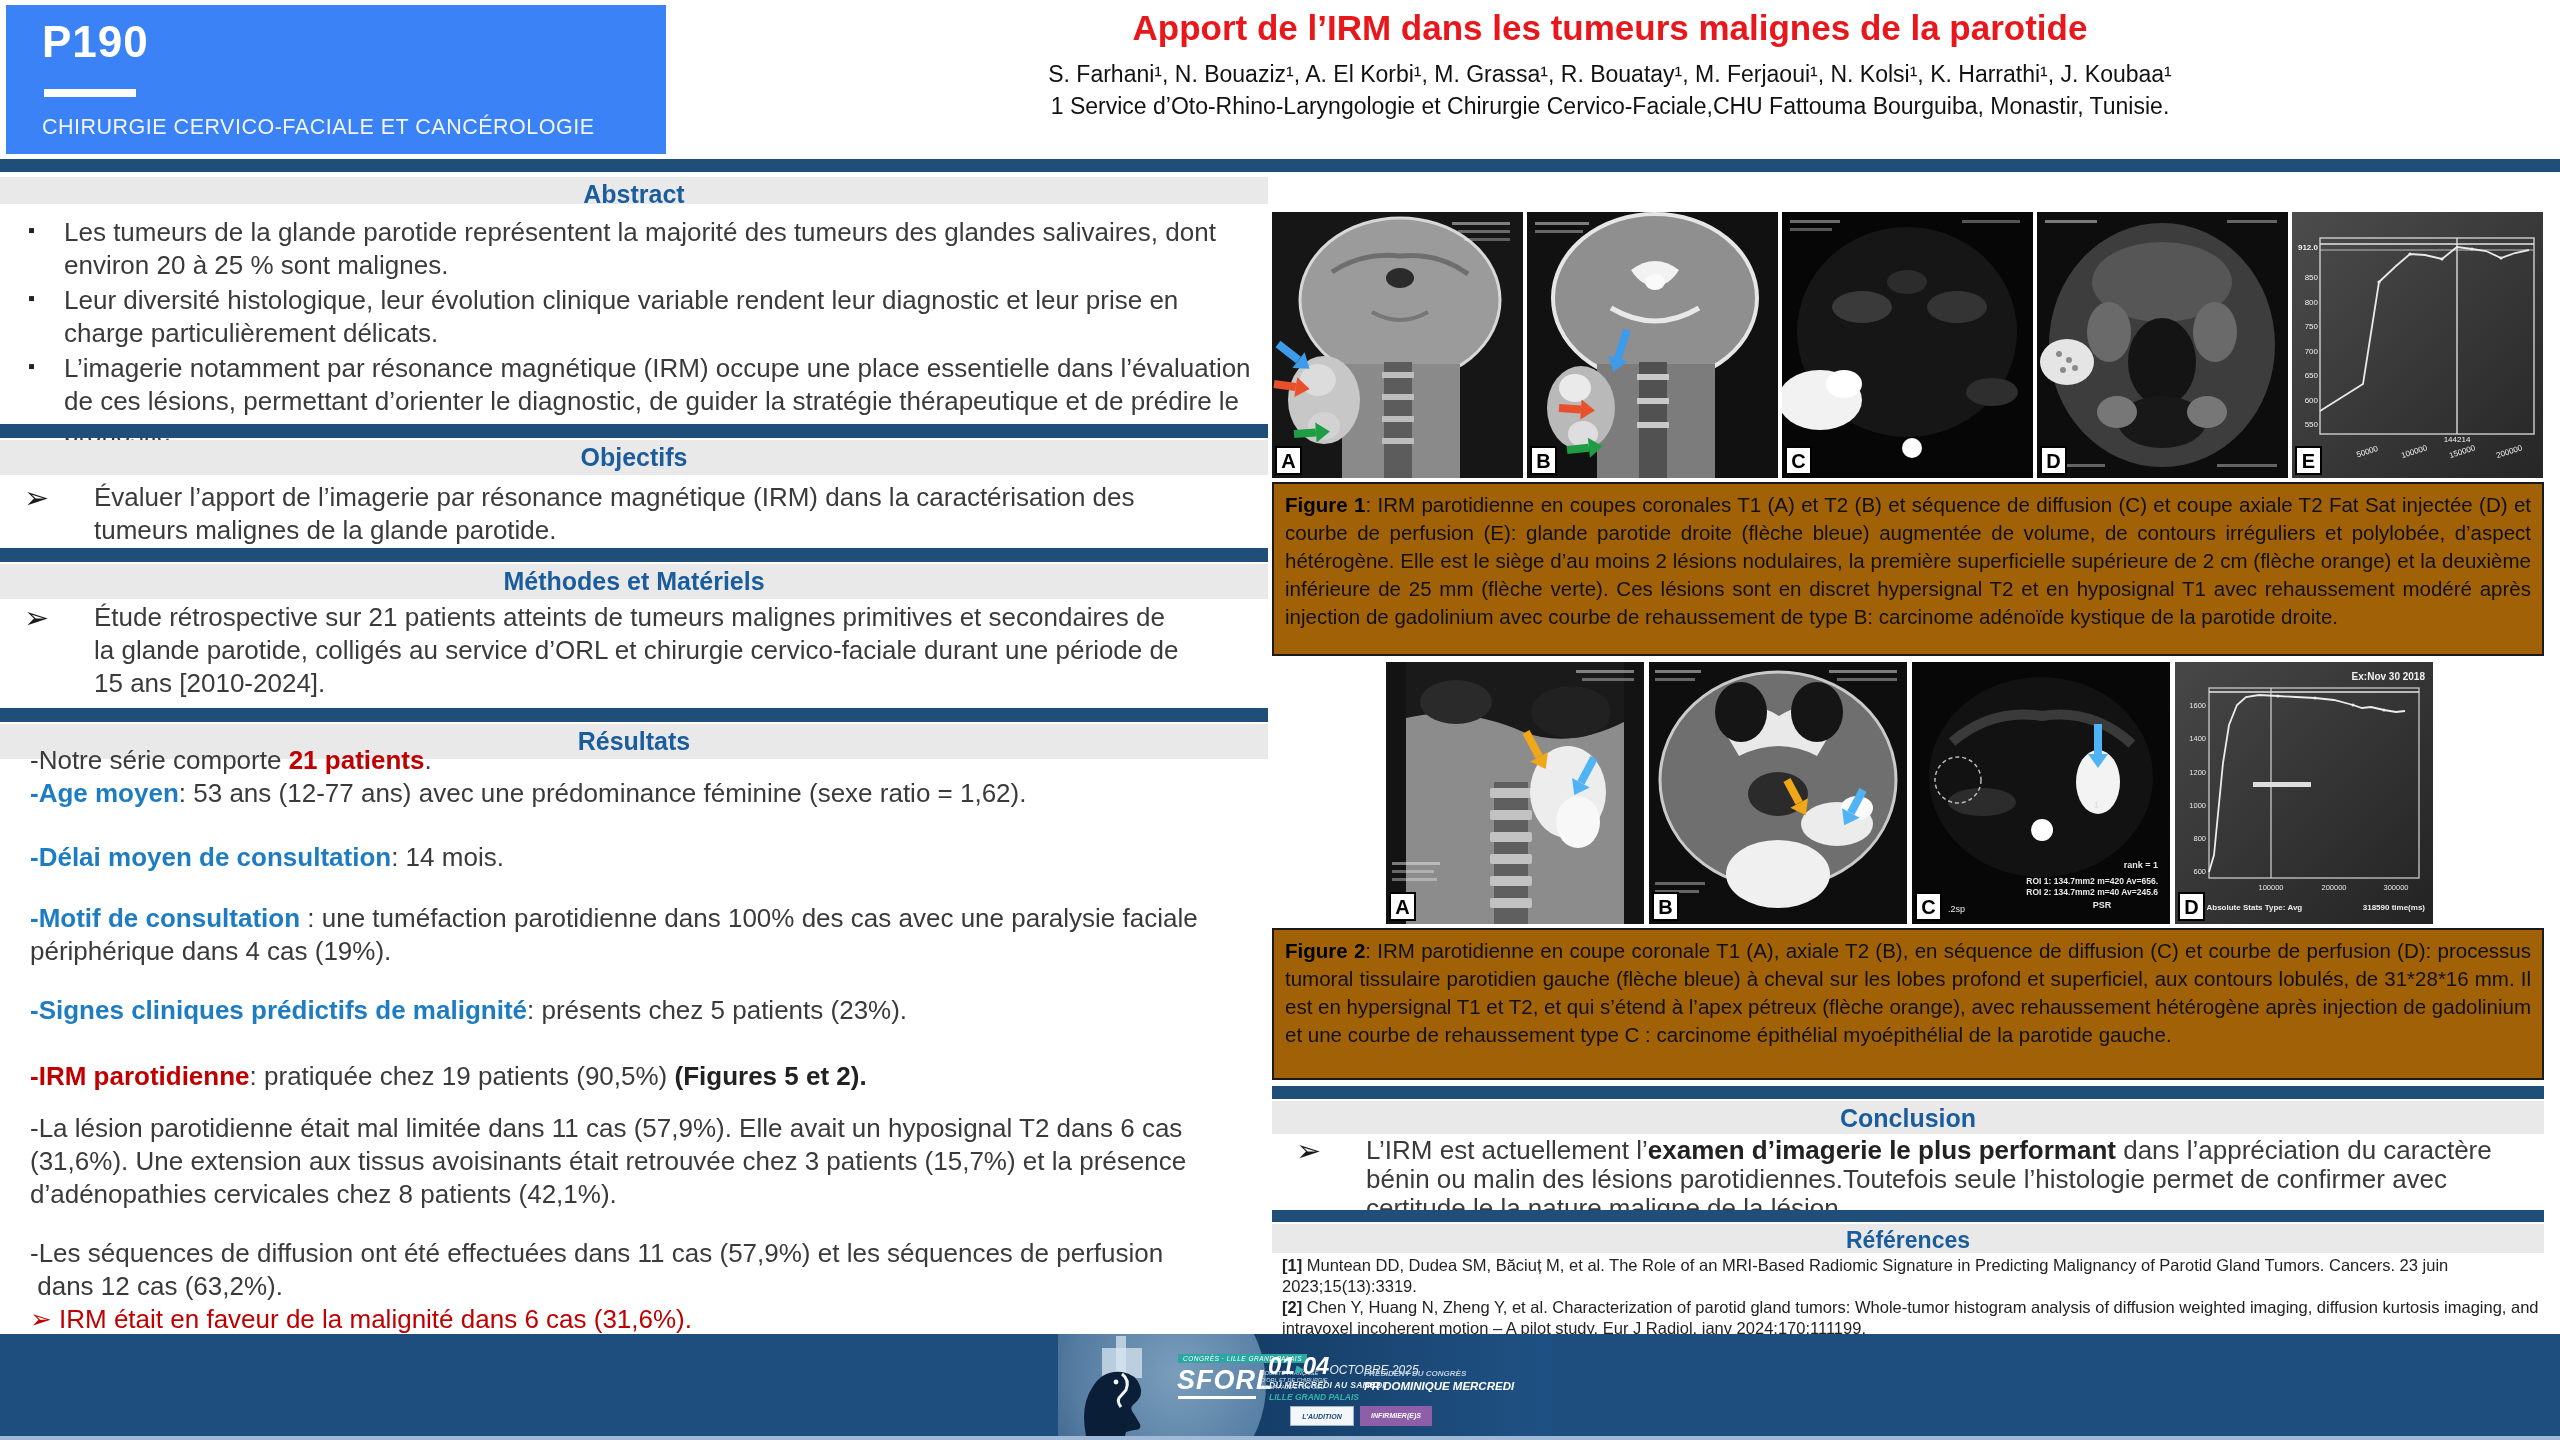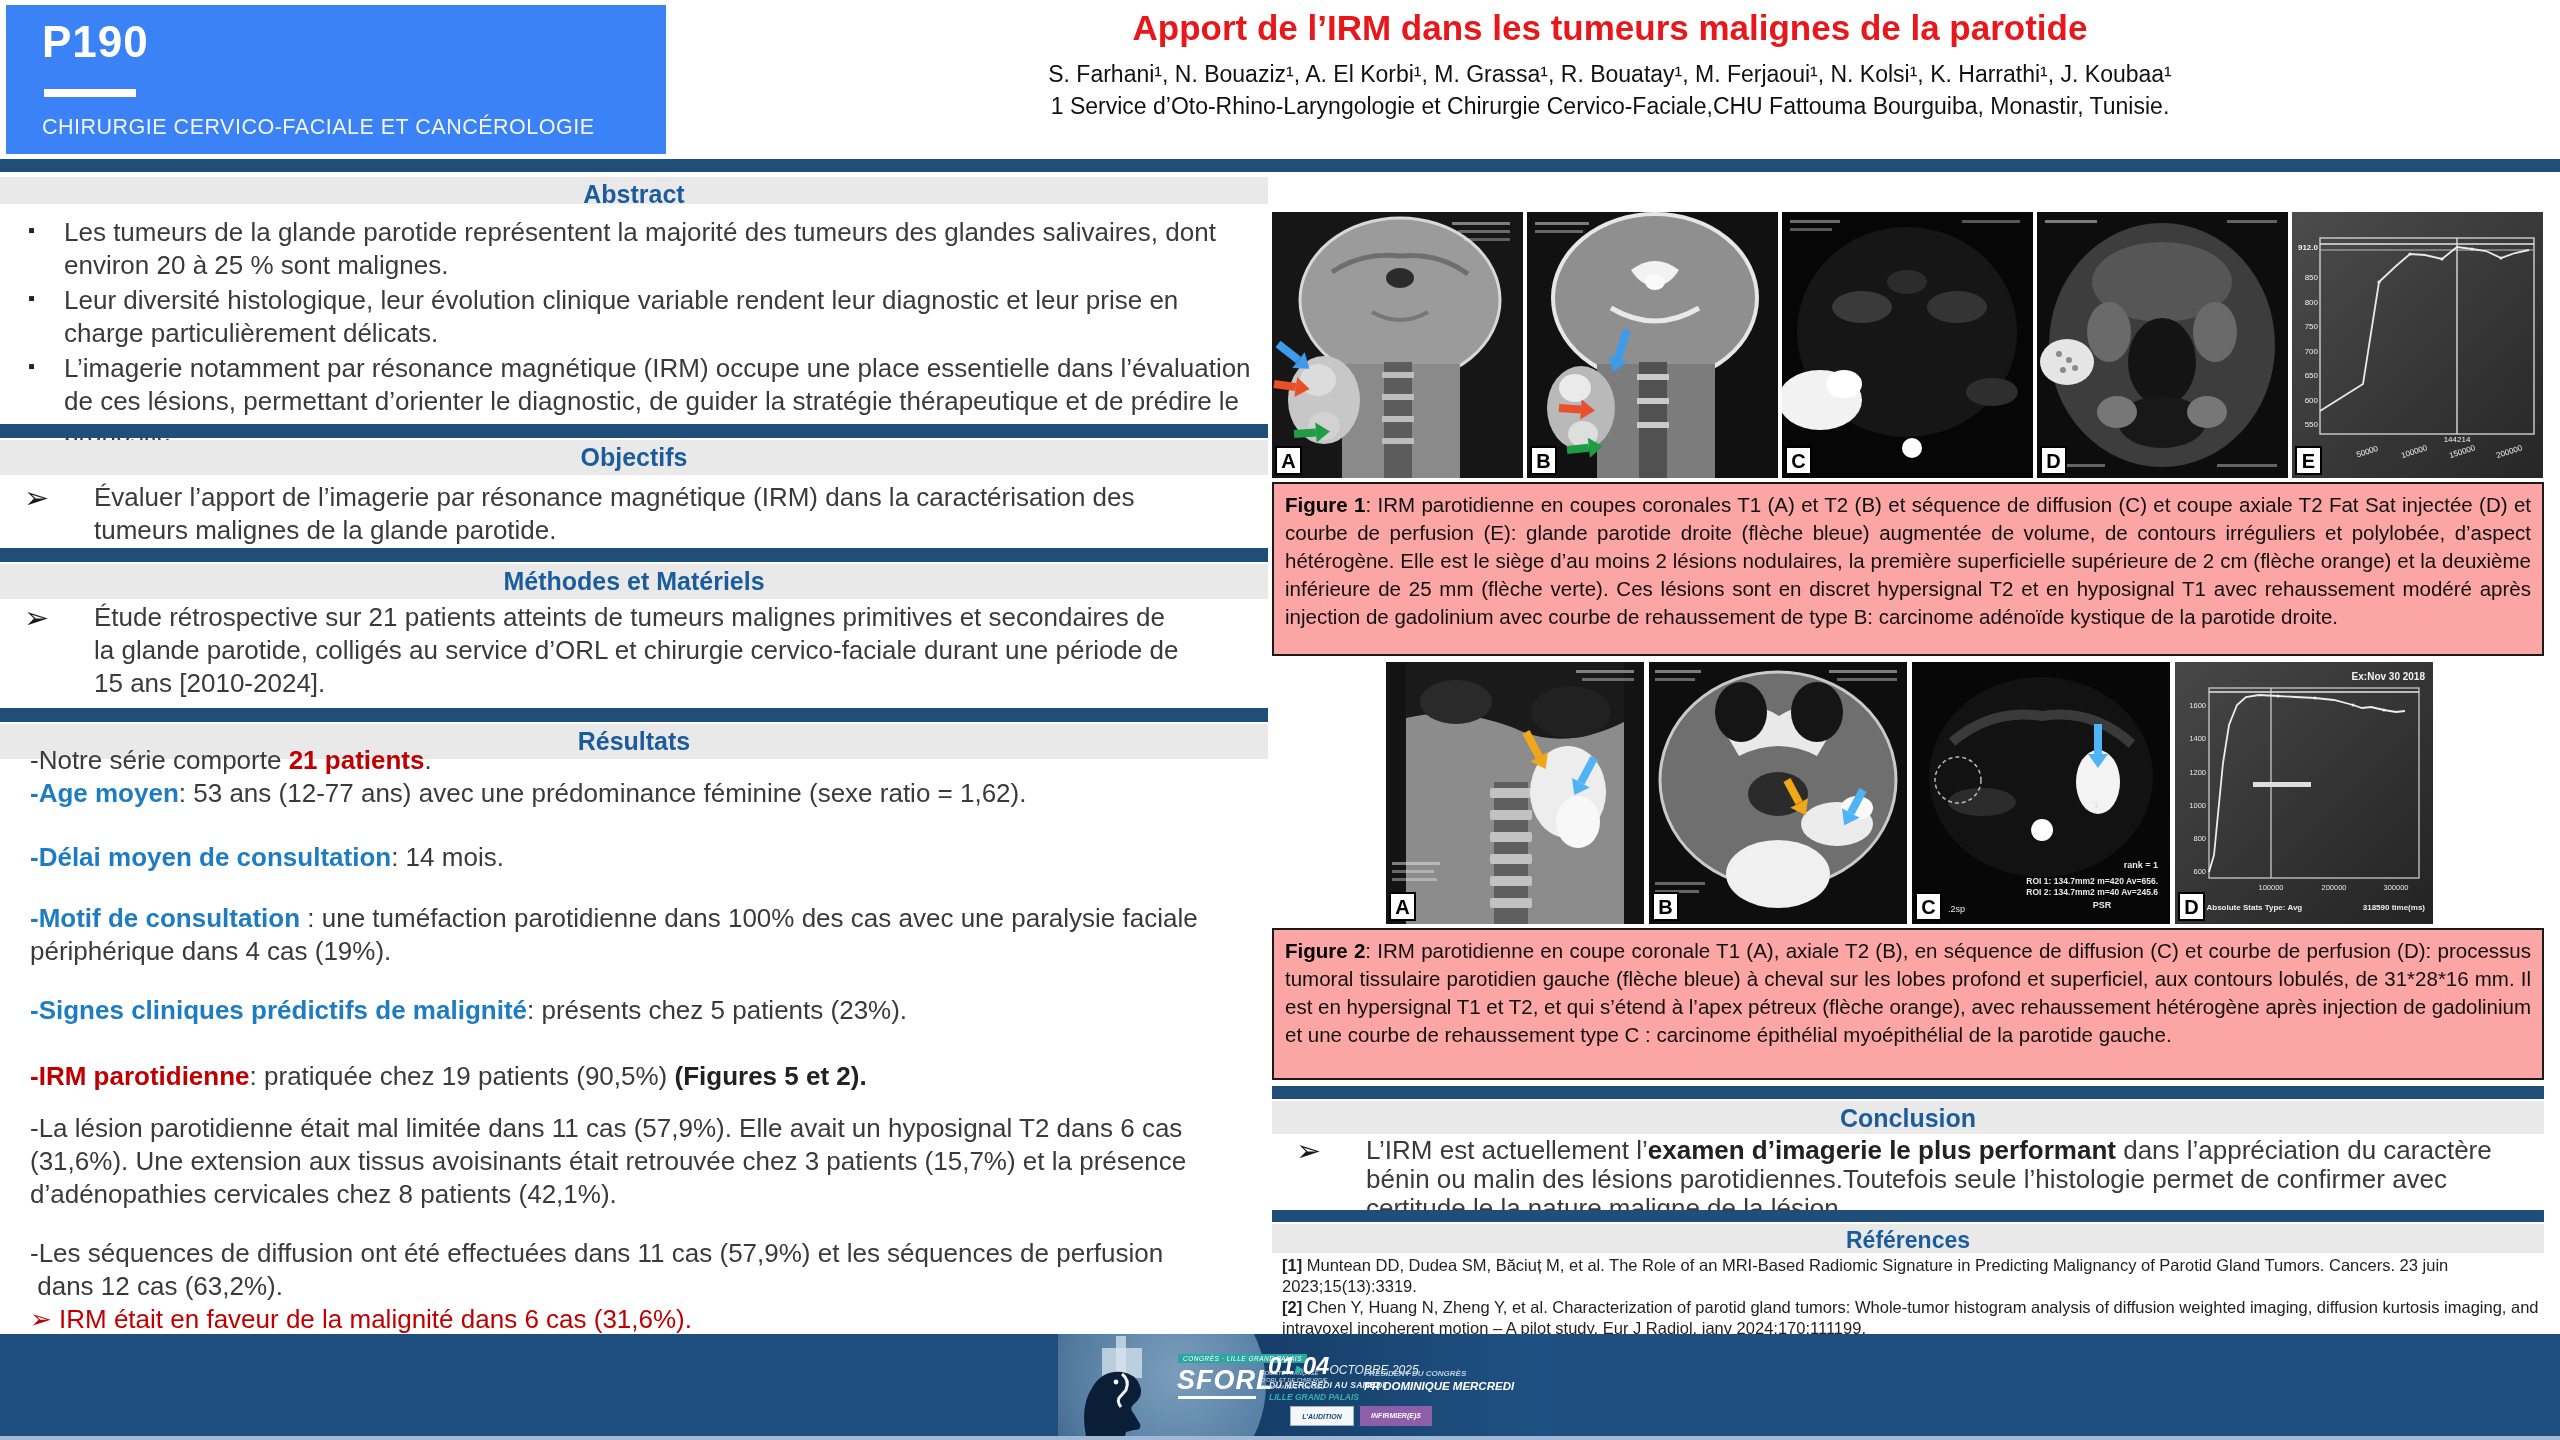--- a/index.html
+++ b/index.html
@@ -28,21 +28,21 @@
   .results p{margin:0;}
   .blue-lab{color:#1E7DC2;font-weight:bold;}
   .red-lab{color:#C00000;font-weight:bold;}
   .bold-black{font-weight:bold;color:#222;}
   .red-line{color:#C00000;}
   .red-line .gl{color:#C00000;}
   
   .panel{position:absolute;background:#000;}
   .panel svg{display:block;}
   .plabel{position:absolute;left:3px;bottom:3px;width:27px;height:29px;background:#fff;border:2px solid #000;color:#000;font-weight:bold;font-size:20px;text-align:center;line-height:26px;}
-  .capbox{background:#fca5a5;border:2px solid #1a1a1a;padding:7px 11px;font-size:20.5px;line-height:28px;color:#101010;text-align:justify;}
+  .capbox{background:#a16207;border:2px solid #1a1a1a;padding:7px 11px;font-size:20.5px;line-height:28px;color:#101010;text-align:justify;}
   .capbox b{color:#000;}
   
   .refs{font-size:16.5px;line-height:21px;color:#222;}
   .refs p{margin:0;}
   
   .footer{left:0;top:1334px;width:2560px;height:102px;background:#1E4E7E;font-style:italic;}
   .banner{position:absolute;left:1058px;top:0;width:494px;height:102px;background:linear-gradient(90deg,#0C2845 0%,#143C66 35%,#1B4876 70%,#1E5183 100%);overflow:hidden;}
   .photo-circle{position:absolute;left:-18px;top:-62px;width:226px;height:226px;border-radius:50%;background:radial-gradient(circle at 60% 45%,#86a9c6 0%,#5d86ab 55%,#31557c 100%);opacity:.9;}
   .bldg{position:absolute;background:#d7e4ef;opacity:.75;}
   .profile{position:absolute;left:8px;top:18px;width:86px;height:84px;}

